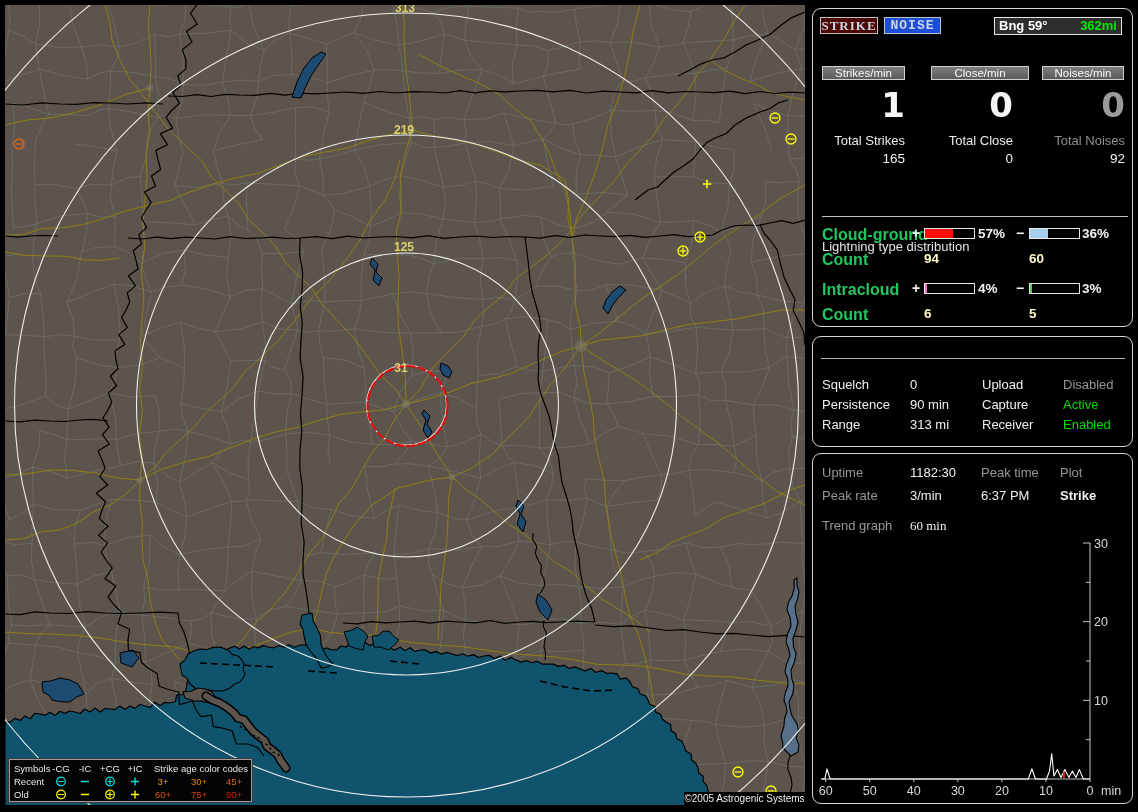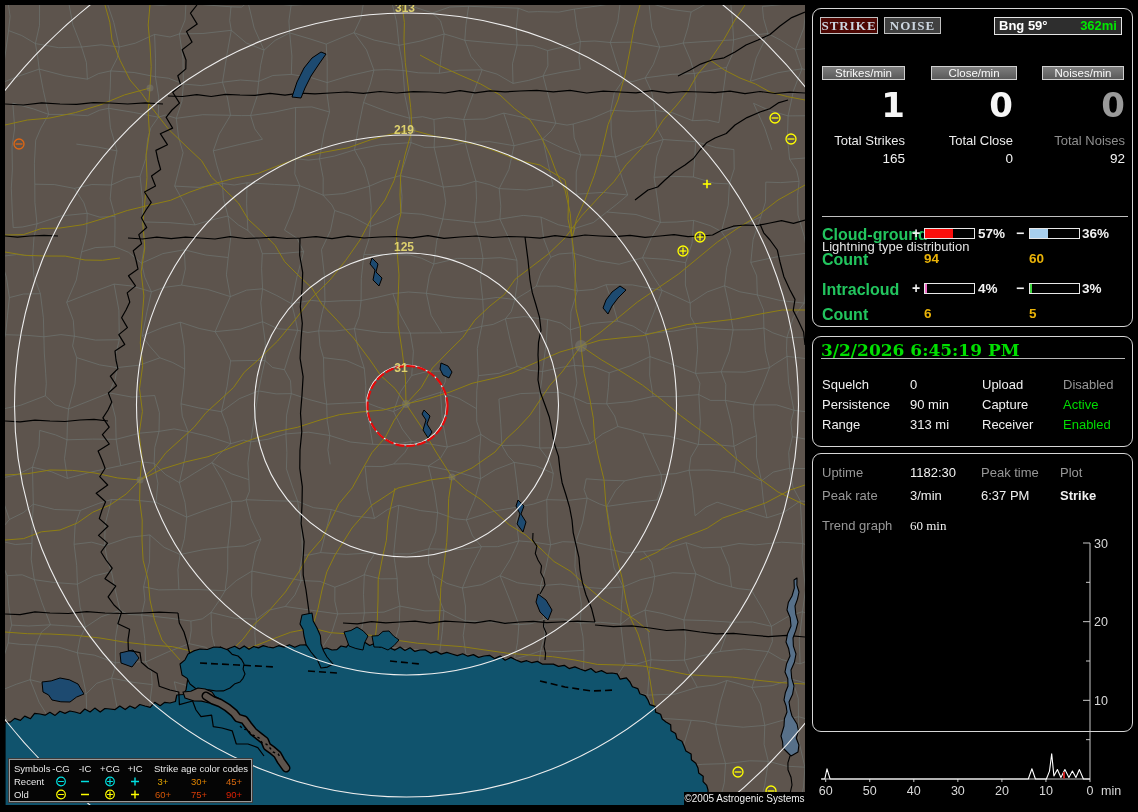--- a/index.html
+++ b/index.html
@@ -20,34 +20,34 @@
 
   #map-copyright { position:absolute; left:679px; top:787px; width:121px; height:13px;
     background:#000; color:#f0f0f0; font-size:10px; line-height:13px; text-align:center;
     white-space:nowrap; }
 
   
   .panel { position:absolute; left:812px; width:321px; background:#000;
     border:1px solid #d6d6d6; border-radius:9px; }
   #panel-top    { top:8px;   height:319px; }
   #panel-status { top:336px; height:111px; }
-  #panel-trend  { top:453px; height:279px; }
+  #panel-trend  { top:453px; height:351px; }
 
   .abs { position:absolute; white-space:nowrap; }
   .txt { color:#f0f0f0; font-size:13px; }
   .dim { color:#979797; }
   .green { color:#00dd00; }
   .bold { font-weight:bold; }
 
   
   .modebtn { position:absolute; top:8px; height:17px; border:1px solid #c0c0c0;
     color:#ccd6e0; font-family:"Liberation Serif", serif; font-weight:bold; font-size:13px;
     text-align:center; line-height:15px; letter-spacing:1px; }
   #strike-btn { left:7px; width:58px; background:#4d0703; }
-  #noise-btn  { left:71px; width:57px; background:#404040; }
+  #noise-btn  { left:71px; width:57px; background:#1d4ed8;font-family:Liberation Mono, monospace; }
   #bng-box { position:absolute; top:8px; right:10px; width:128px; height:18px;
     background:#2e2e2e; border:1px solid #e6e6e6; font-size:13px; font-weight:bold;
     line-height:16px; }
   #bng-box .bng-label { position:absolute; left:4px; color:#fff; }
   #bng-box .bng-dist  { position:absolute; right:4px; color:#00e800; }
 
   .ratebtn { position:absolute; top:57px; height:14px; border:1px solid #cfcfcf;
     background:linear-gradient(#7d7d7d,#5a5a5a); color:#fafafa; font-size:11.5px;
     line-height:12px; text-align:center; }
   .rate-num { position:absolute; top:76px; font-size:34px; font-weight:bold;
@@ -57,21 +57,21 @@
   .tot-label.dim { color:#8f8f8f; }
   .tot-value { position:absolute; top:142px; font-size:13.5px; color:#f2f2f2; text-align:right; }
 
   #dist-title { position:absolute; left:9px; top:194px; font-size:13px; color:#e4e4e4;margin-top:36px; }
   #dist-hr { position:absolute; left:9px; top:207px; width:306px; height:1px; background:#c0c0c0; }
   .bar { position:absolute; width:51px; height:11px; border:1px solid #e8e8e8; background:#000; }
   .bar .fill { height:100%; }
   .pm { position:absolute; color:#f2f2f2; font-weight:bold; font-size:14px; }
   .pct { position:absolute; color:#f2f2f2; font-weight:bold; font-size:13.5px; }
   .dlabel { position:absolute; left:9px; color:#22c55e; font-weight:bold; font-size:16px; }
-  .cnt { position:absolute; color:#eab308; font-weight:bold; font-size:13.5px; }
+  .cnt { position:absolute; color:#fef9c3; font-weight:bold; font-size:13.5px; }
 
   
   #status-date { position:absolute; left:8px; top:3px; font-family:"DejaVu Serif", serif;
     font-weight:bold; font-size:17px; color:#00df00; }
   #status-hr { position:absolute; left:8px; top:21px; width:304px; height:1px; background:#b8b8b8; }
   .srow .c1 { position:absolute; left:9px; }
   .srow .c2 { position:absolute; left:97px; }
   .srow .c3 { position:absolute; left:169px; }
   .srow .c4 { position:absolute; left:250px; }
 
@@ -245,21 +245,21 @@
 
   <div id="panel-top" class="panel">
     <div id="strike-btn" class="modebtn">STRIKE</div>
     <div id="noise-btn" class="modebtn">NOISE</div>
     <div id="bng-box">
       <span class="bng-label">Bng 59°</span>
       <span class="bng-dist">362mi</span>
     </div>
 
     <div class="ratebtn" style="left:9px;width:83px;">Strikes/min</div>
-    <div class="ratebtn" style="left:118px;width:86px;">Close/min</div>
+    <div class="ratebtn" style="left:118px;width:98px;">Close/min</div>
     <div class="ratebtn" style="left:229px;width:82px;">Noises/min</div>
 
     <div class="rate-num" style="left:9px;width:83px;">1</div>
     <div class="rate-num" style="left:118px;width:82px;">0</div>
     <div class="rate-num dim" style="left:229px;width:83px;">0</div>
 
     <div class="tot-label" style="left:9px;width:83px;">Total Strikes</div>
     <div class="tot-label" style="left:118px;width:82px;">Total Close</div>
     <div class="tot-label dim" style="left:229px;width:83px;">Total Noises</div>
 
@@ -297,21 +297,20 @@
         <div class="fill" id="bar-ic-minus" style="width: 4%; background: rgb(63, 212, 63);"></div>
       </div>
     <div class="pct" style="left:269px;top:272px;">3%</div>
 
     <div class="dlabel" style="top:297px;font-weight:bold;">Count</div>
     <div class="cnt" style="left:111px;top:297px;">6</div>
     <div class="cnt" style="left:216px;top:297px;">5</div>
   </div>
 
   <div id="panel-status" class="panel">
-    <div id="status-date">3/2/2026 6:45:19 PM</div>
     <div id="status-hr"></div>
 
     <div class="srow">
       <span class="abs txt c1" style="top:40px;">Squelch</span>
       <span class="abs txt c2" style="top:40px;">0</span>
       <span class="abs txt c3" style="top:40px;">Upload</span>
       <span class="abs dim c4" style="top:40px;font-size:13px;">Disabled</span>
     </div>
     <div class="srow">
       <span class="abs txt c1" style="top:60px;">Persistence</span>

